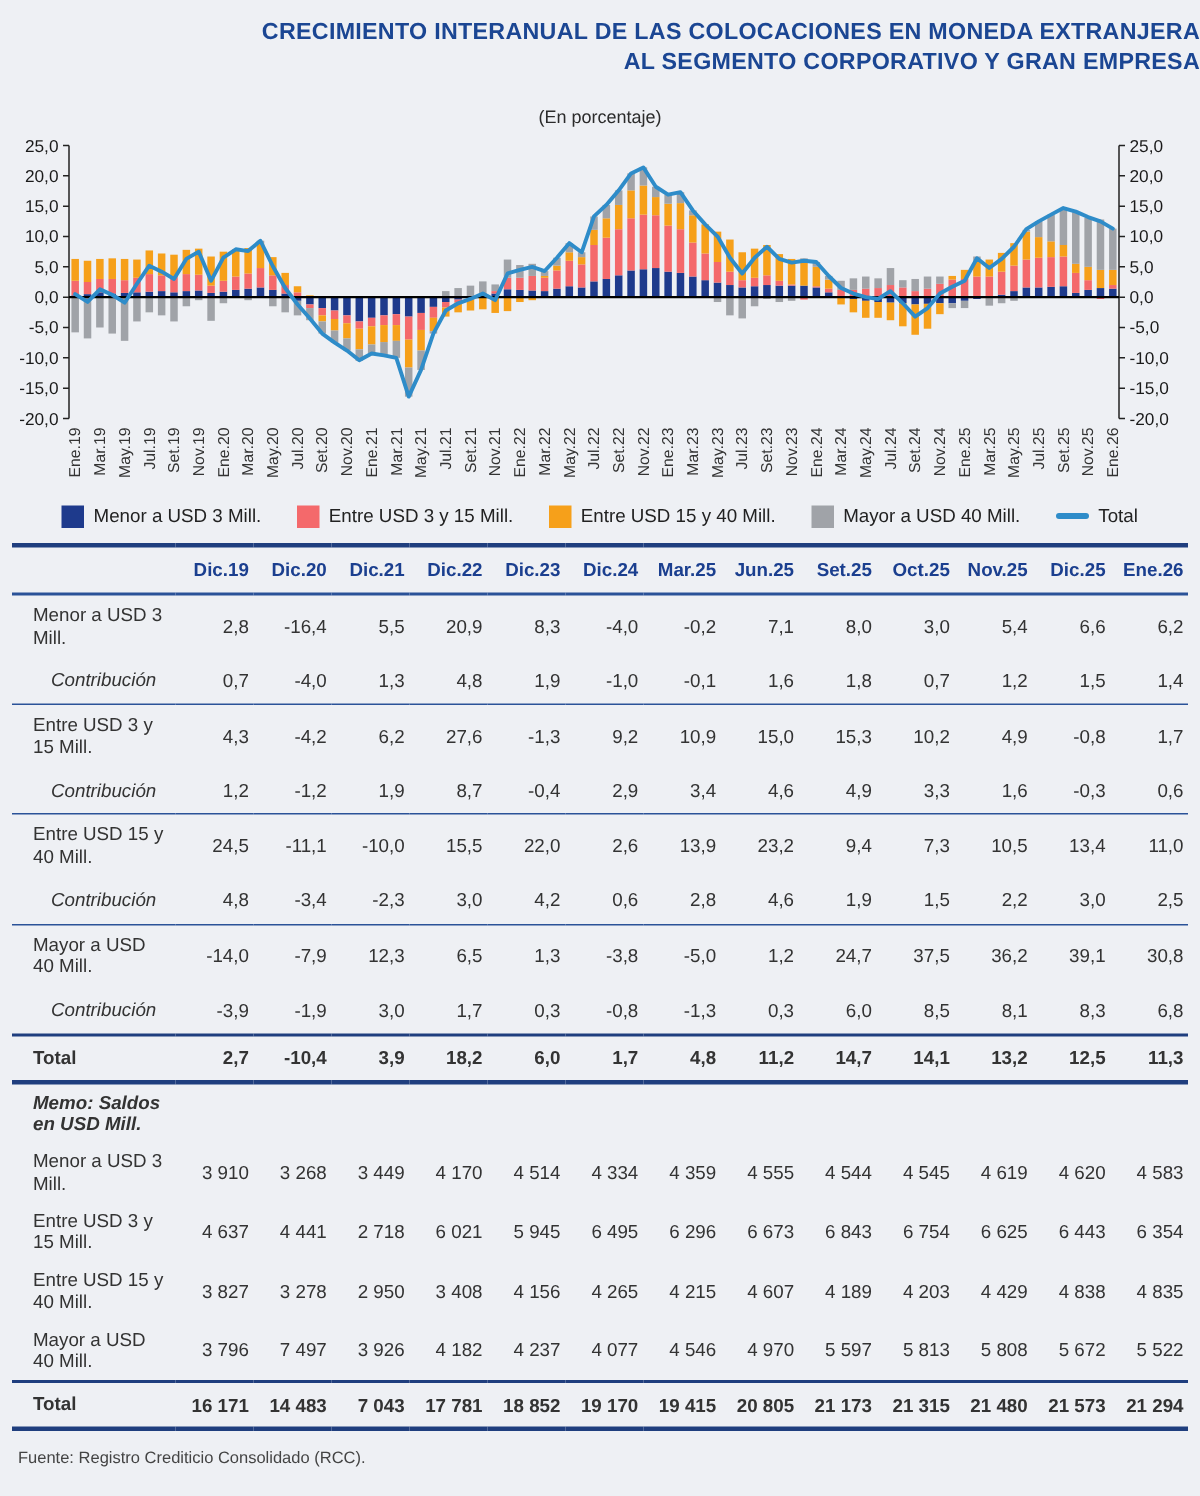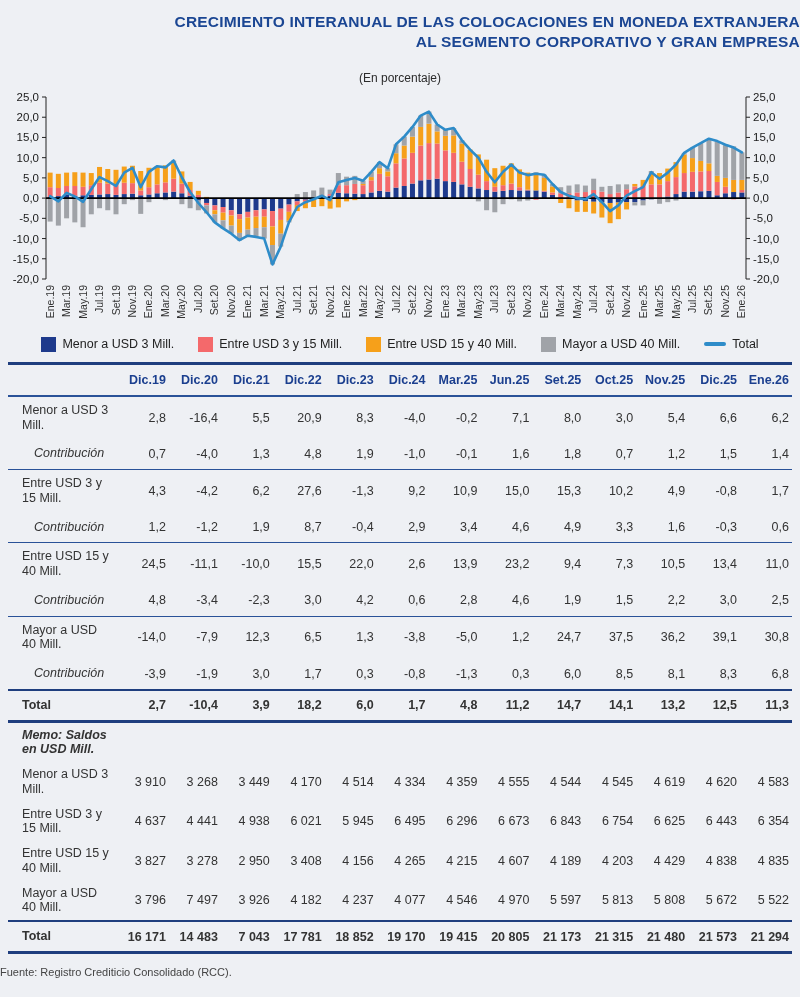--- a/index.html
+++ b/index.html
@@ -35,21 +35,21 @@
   .crow td{padding-top:8px;padding-bottom:8px;}
   .crow td.label{font-style:italic;padding-left:26px;}
   .trow td{font-weight:bold;padding-top:7px;padding-bottom:7px;}
   .mhrow td{padding-top:5px;padding-bottom:5px;}
   .mhrow td.label{font-weight:bold;font-style:italic;}
   .mrow td{padding-top:5px;padding-bottom:5px;}
   .rule-thin td{border-top:1.5px solid #2a5298;}
   .rule-medium td{border-top:2.2px solid #1f3e7e;}
   .rule-heavy td{border-top:3px solid #1f3e7e;}
   tbody tr:last-child td{border-bottom:3px solid #1f3e7e;}
-  .fuente{font-size:11px;color:#444;margin:8px 0 0;}
+  .fuente{font-size:11px;color:#444;margin:8px 12px 0;}
 </style>
 </head>
 <body>
 
 <div class="page">
   <div class="title">
     <div>CRECIMIENTO INTERANUAL DE LAS COLOCACIONES EN MONEDA EXTRANJERA</div>
     <div>AL SEGMENTO CORPORATIVO Y GRAN EMPRESA</div>
   </div>
   <div class="subtitle">(En porcentaje)</div>
@@ -698,21 +698,21 @@
           <td>4 544</td>
           <td>4 545</td>
           <td>4 619</td>
           <td>4 620</td>
           <td>4 583</td>
         </tr>
         <tr class="mrow">
           <td class="label">Entre USD 3 y 15 Mill.</td>
           <td>4 637</td>
           <td>4 441</td>
-          <td>4 938</td>
+          <td>2 718</td>
           <td>6 021</td>
           <td>5 945</td>
           <td>6 495</td>
           <td>6 296</td>
           <td>6 673</td>
           <td>6 843</td>
           <td>6 754</td>
           <td>6 625</td>
           <td>6 443</td>
           <td>6 354</td>

